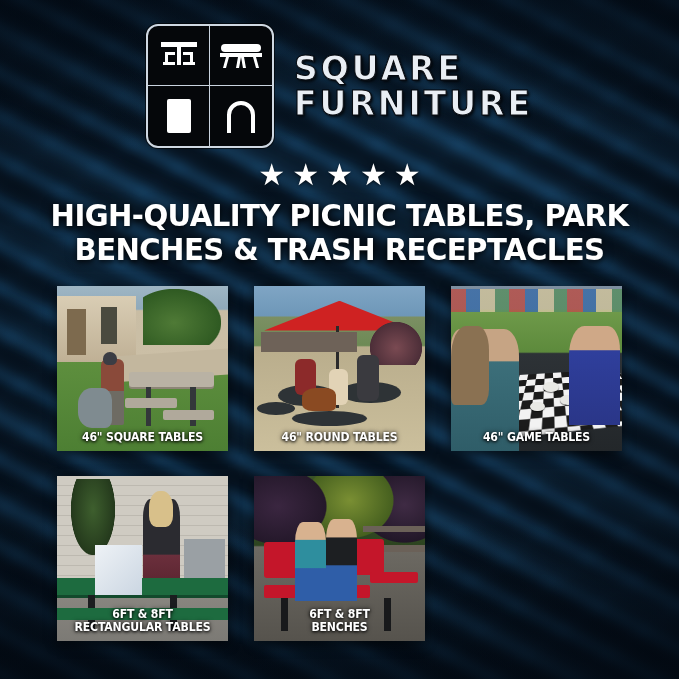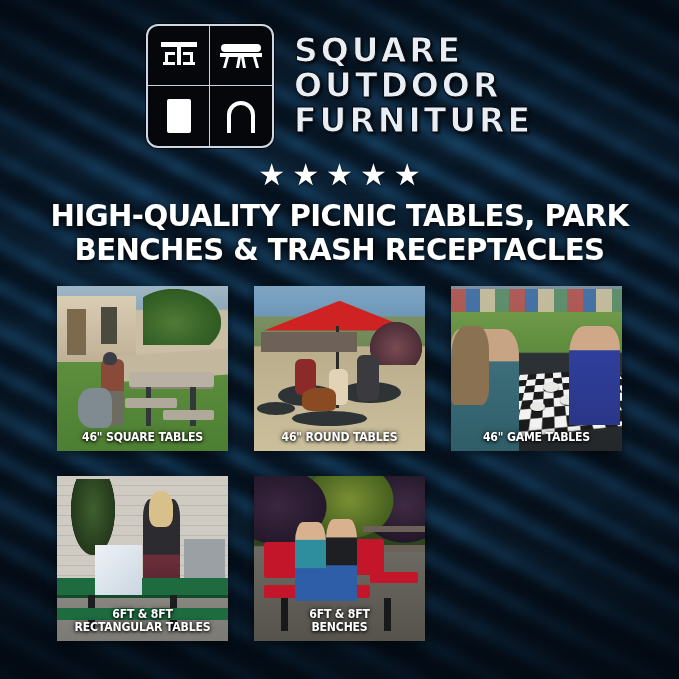--- a/index.html
+++ b/index.html
@@ -245,21 +245,20 @@
           </svg>
         </div>
         <div class="logo-q">
           <svg width="40" height="38" viewBox="0 0 40 38" aria-hidden="true">
             <path d="M6 36 V18 A14 14 0 0 1 34 18 V36 h-4 V18 A10 10 0 0 0 10 18 V36 z" fill="#ffffff"></path>
           </svg>
         </div>
       </div>
       <div class="logo-text">
         <div class="logo-line">SQUARE</div>
-        <div class="logo-line">OUTDOOR</div>
         <div class="logo-line">FURNITURE</div>
       </div>
     </div>
 
     <div class="stars">
       <span class="star">★</span>
       <span class="star">★</span>
       <span class="star">★</span>
       <span class="star">★</span>
       <span class="star">★</span>

